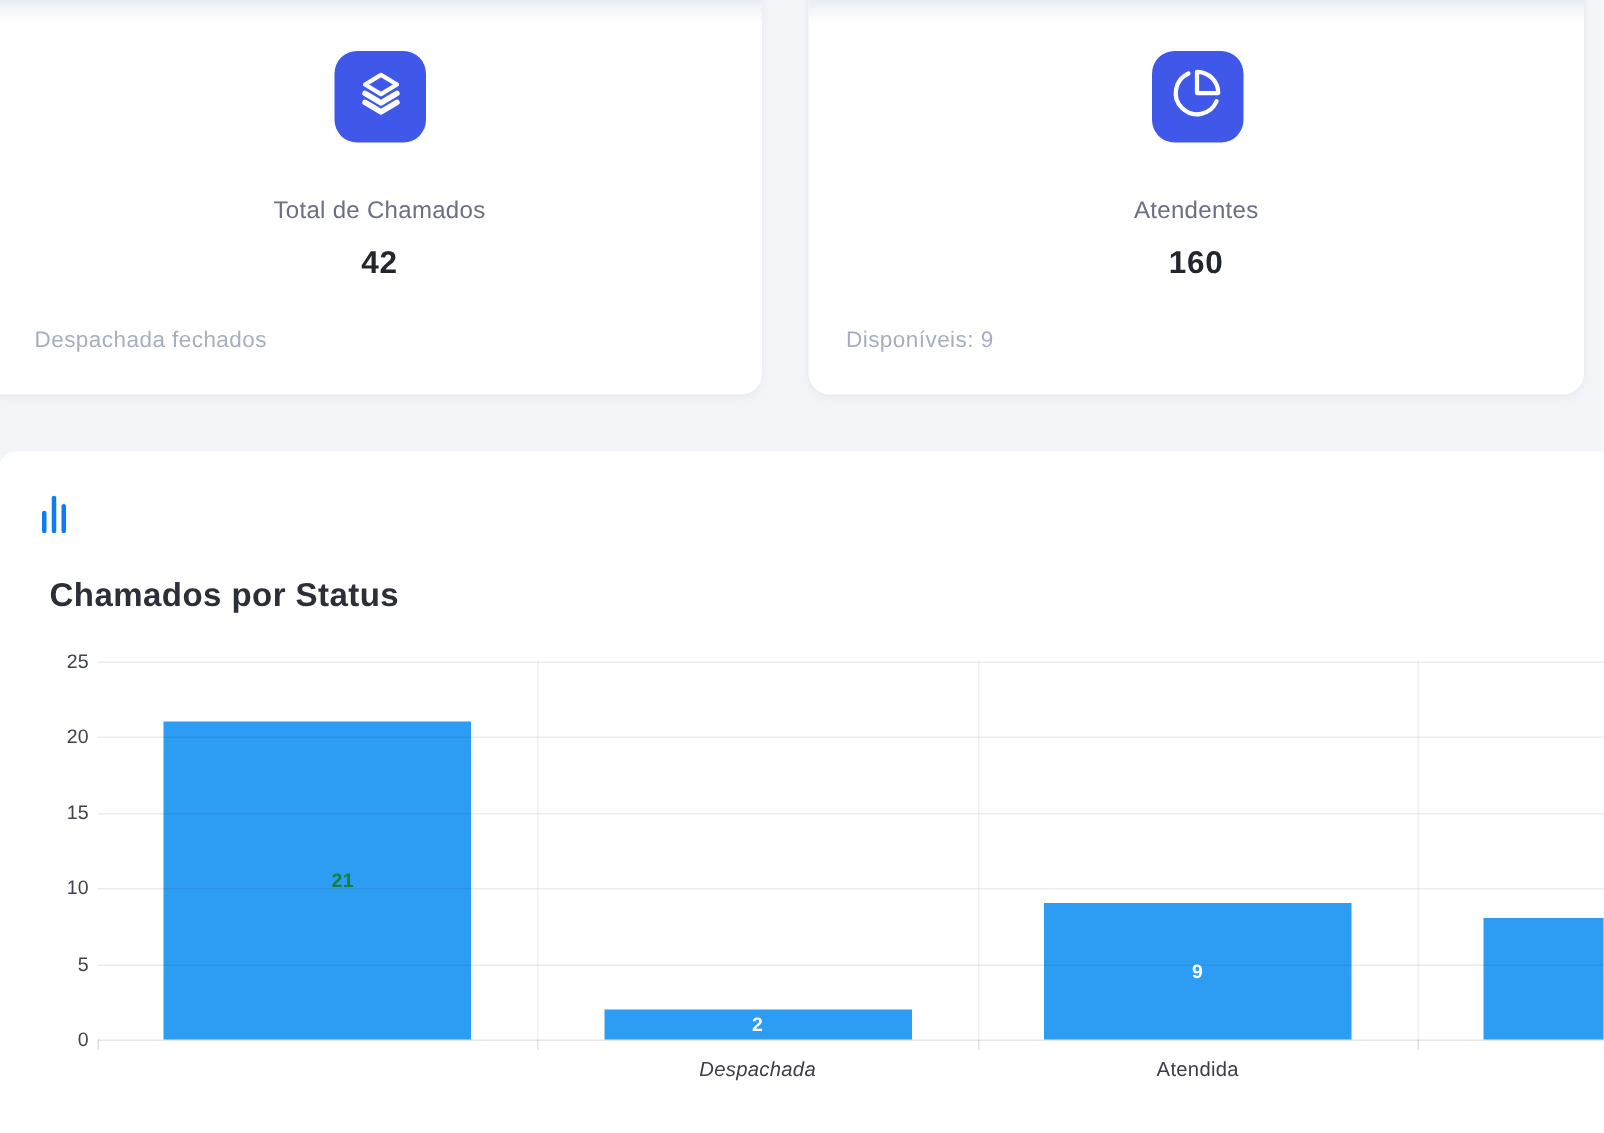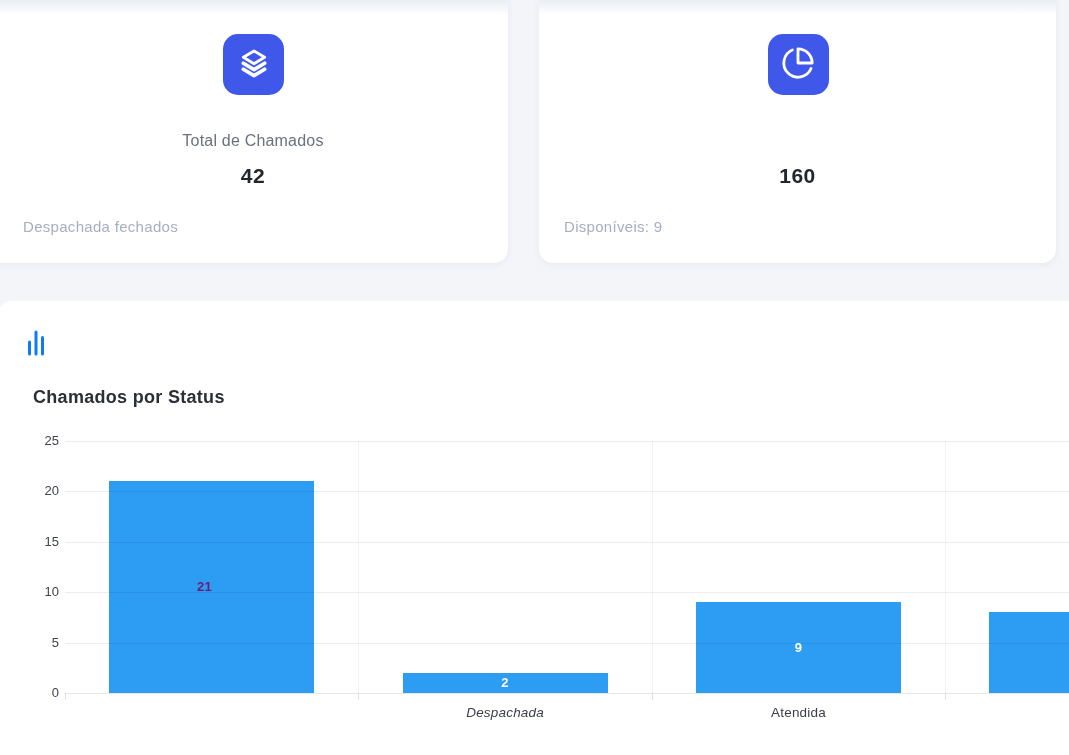--- a/index.html
+++ b/index.html
@@ -39,21 +39,21 @@
     font-size:15px;line-height:16px;color:#a6aec0;letter-spacing:.3px;
   }
   
   .panel{
     position:absolute;left:-2px;top:301px;width:1085px;height:470px;
     background:#fff;border-radius:14px 14px 0 0;
   }
   .mini-icon{position:absolute;left:30px;top:29px;width:16px;height:26px;}
   .panel-title{
     position:absolute;left:35px;top:86px;margin:0;
-    font-size:18px;line-height:20px;font-weight:bold;color:#2c2f38;letter-spacing:.3px;
+    font-size:22px;line-height:20px;font-weight:bold;color:#2c2f38;letter-spacing:.3px;
   }
   #chart{position:absolute;left:0;top:0;right:0;bottom:0;}
   #chart .sep{position:absolute;width:1px;background:#f1f2f5;z-index:1;pointer-events:none;}
   #chart .bar{position:absolute;z-index:2;}
   #chart .grid{position:absolute;height:1px;z-index:3;pointer-events:none;background:rgba(33,37,41,.085);}
   #chart .grid--zero{background:rgba(33,37,41,.11);}
   #chart .axis-tick{position:absolute;width:1px;height:7px;background:#dfe3e9;z-index:3;pointer-events:none;}
   #chart .ylab{
     position:absolute;left:0;width:61px;text-align:right;z-index:4;pointer-events:none;
     font-size:13px;line-height:16px;color:#3f434c;
@@ -87,20 +87,21 @@
 
 <section class="card card--right">
   <div class="tile" style="background: rgb(63, 88, 233);">
     <span>
       <svg width="34" height="34" viewBox="0 0 24 24" fill="none" stroke="#ffffff" stroke-linejoin="round" stroke-linecap="round">
         <path d="M21.21 15.89A10 10 0 1 1 8 2.83" stroke-width="2"></path>
         <path d="M22 12A10 10 0 0 0 12 2v10z" stroke-width="2"></path>
       </svg>
     </span>
   </div>
+  <div class="card-label">Atendentes</div>
   <div class="card-value">160</div>
   <div class="card-foot">Disponíveis: 9</div>
 </section>
 
 <section class="panel">
   <div class="mini-icon" style="color: rgb(15, 122, 245);">
     <svg width="16" height="26" viewBox="0 0 16 26" fill="currentColor">
       <rect x="0" y="10.5" width="3" height="15" rx="1.5"></rect>
       <rect x="6.5" y="0.5" width="3" height="25" rx="1.5"></rect>
       <rect x="13" y="6" width="3" height="19.5" rx="1.5"></rect>
@@ -109,21 +110,21 @@
   <h2 class="panel-title">Chamados por Status</h2>
   <div id="chart">
       <div class="axis-tick" style="left: 67px; top: 392px;"></div>
       <div class="sep" style="left: 360.4px; top: 140px; height: 252px;"></div>
       <div class="axis-tick" style="left: 360.4px; top: 392px;"></div>
       <div class="sep" style="left: 653.8px; top: 140px; height: 252px;"></div>
       <div class="axis-tick" style="left: 653.8px; top: 392px;"></div>
       <div class="sep" style="left: 947.2px; top: 140px; height: 252px;"></div>
       <div class="axis-tick" style="left: 947.2px; top: 392px;"></div>
       <div class="bar" style="left: 111.2px; top: 180.32px; width: 205px; height: 211.68px; background: rgb(45, 156, 243);"></div>
-      <div class="vlab" style="left: 103px; width: 207px; top: 278.16px; color: #701a75;">21</div>
+      <div class="vlab" style="left: 127px; width: 207px; top: 278.16px; color: #15803d;">21</div>
       <div class="bar" style="left: 404.6px; top: 371.84px; width: 205px; height: 20.16px; background: rgb(45, 156, 243);"></div>
       <div class="vlab" style="left: 404.6px; width: 205px; top: 373.92px; color: rgb(255, 255, 255);">2</div>
       <div class="bar" style="left: 698px; top: 301.28px; width: 205px; height: 90.72px; background: rgb(45, 156, 243);"></div>
       <div class="vlab" style="left: 698px; width: 205px; top: 338.64px; color: rgb(255, 255, 255);">9</div>
       <div class="bar" style="left: 991.4px; top: 311.36px; width: 205px; height: 80.64px; background: rgb(45, 156, 243);"></div>
       <div class="grid grid--zero" style="left: 67px; right: 0px; top: 392px;"></div>
       <div class="ylab" style="top: 384px;">0</div>
       <div class="grid" style="left: 67px; right: 0px; top: 341.6px;"></div>
       <div class="ylab" style="top: 333.6px;">5</div>
       <div class="grid" style="left: 67px; right: 0px; top: 291.2px;"></div>

